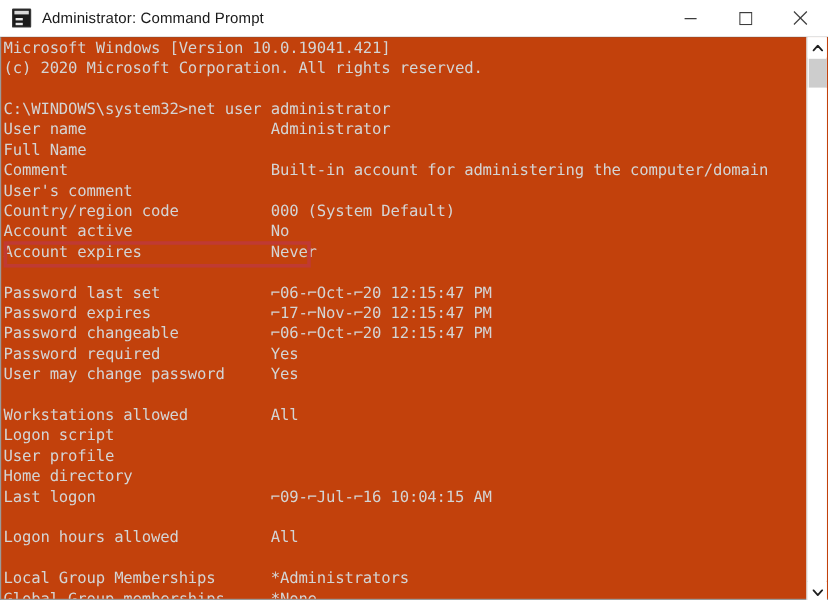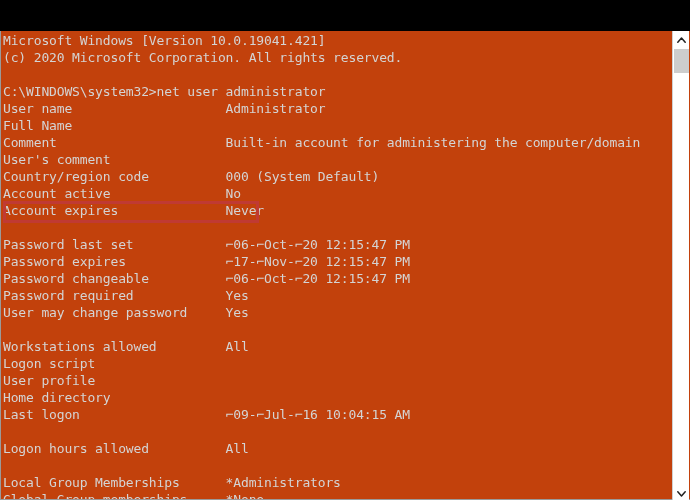--- a/index.html
+++ b/index.html
@@ -163,20 +163,42 @@
     right: 0;
     bottom: 16px;
     background: #ffffff;
   }
 </style>
 </head>
 <body>
 
 <div class="window">
 
+  <div class="titlebar">
+    <div class="title-icon"></div>
+    <div class="title-text">Administrator: Command Prompt</div>
+    <div class="winbtns">
+      <div class="winbtn">
+        <svg width="11" height="11" viewBox="0 0 11 11">
+          <line x1="0.5" y1="5.5" x2="10.5" y2="5.5" stroke="#3d3d3d" stroke-width="1"></line>
+        </svg>
+      </div>
+      <div class="winbtn">
+        <svg width="11" height="11" viewBox="0 0 11 11">
+          <rect x="0.5" y="0.5" width="10" height="10" fill="none" stroke="#3d3d3d" stroke-width="1"></rect>
+        </svg>
+      </div>
+      <div class="winbtn">
+        <svg width="12" height="12" viewBox="0 0 12 12">
+          <line x1="0.6" y1="0.6" x2="11.4" y2="11.4" stroke="#3d3d3d" stroke-width="1"></line>
+          <line x1="11.4" y1="0.6" x2="0.6" y2="11.4" stroke="#3d3d3d" stroke-width="1"></line>
+        </svg>
+      </div>
+    </div>
+  </div>
 
   <div class="console">
     <pre class="console-text">Microsoft Windows [Version 10.0.19041.421]
 (c) 2020 Microsoft Corporation. All rights reserved.
 
 C:\WINDOWS\system32&gt;net user administrator
 User name                    Administrator
 Full Name
 Comment                      Built-in account for administering the computer/domain
 User's comment

